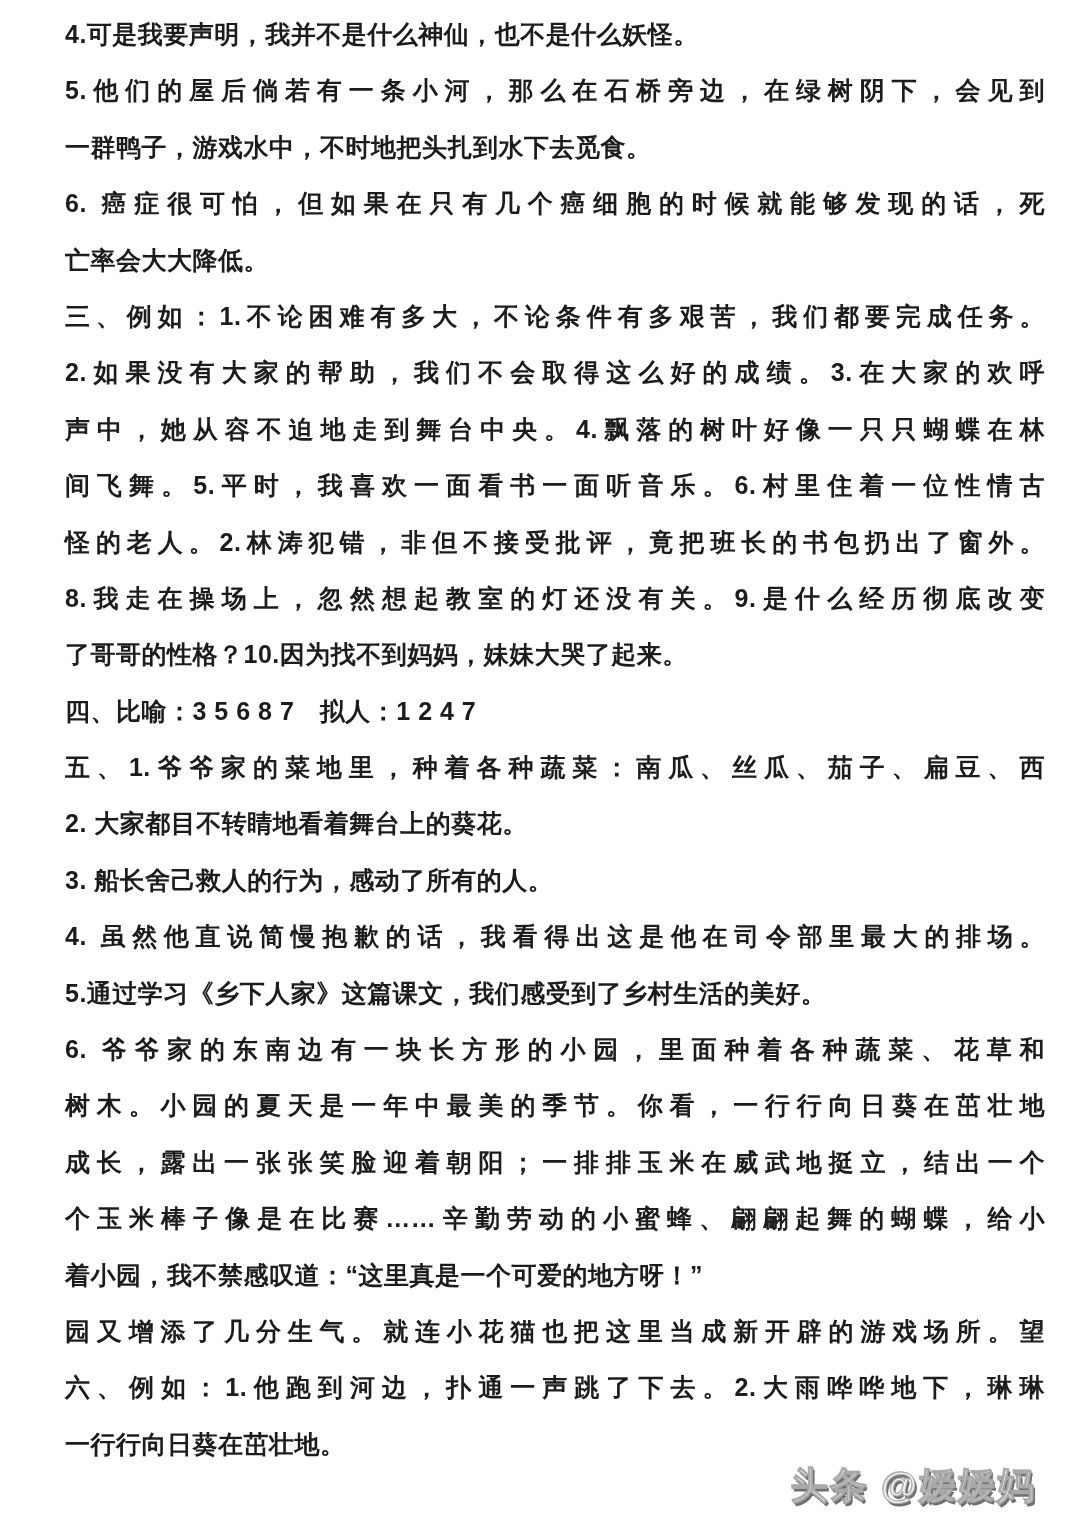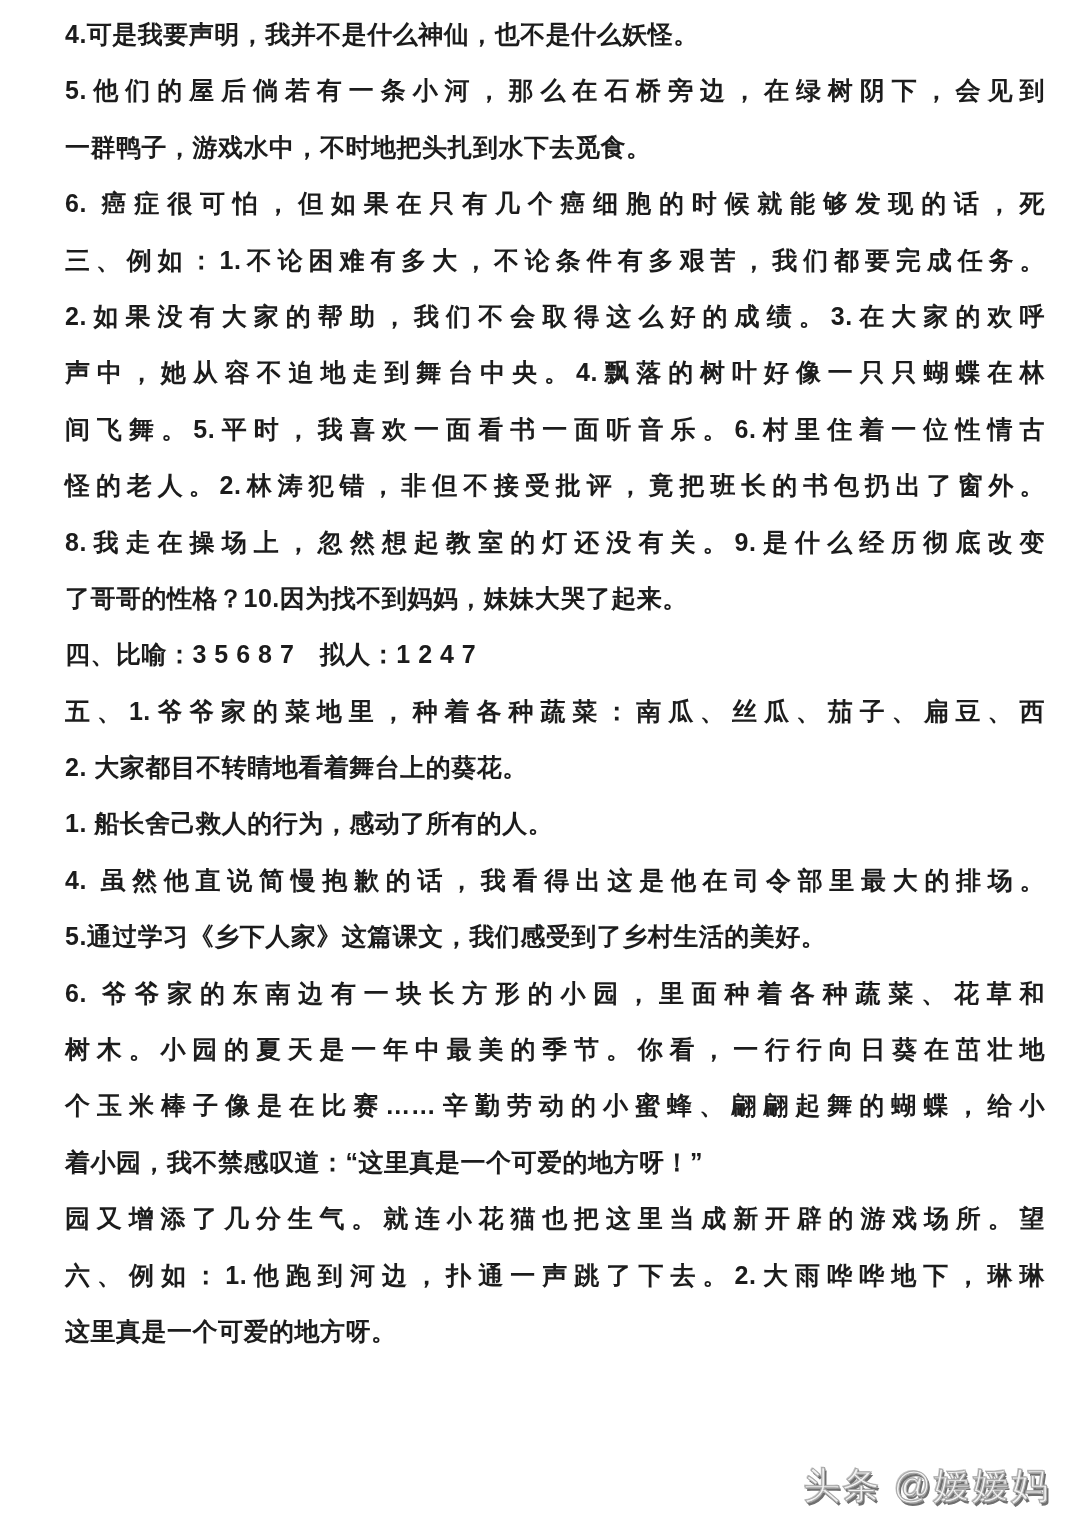--- a/index.html
+++ b/index.html
@@ -31,57 +31,59 @@
     letter-spacing: 0.5px;
     font-weight: 700;
     margin-left: 28px;
   }
   
   .line.j {
     text-align-last: justify;
   }
   .watermark {
     position: absolute;
-    right: 30px;
+    right: 44px;
     bottom: 16px;
     font-size: 37px;
-    font-weight: normal;
+    font-weight: bold;
     letter-spacing: 2px;
     color: #f2f2f2;
     -webkit-text-stroke: 1px #a8a8a8;
     text-shadow:
       2px 3px 0 #6f6f6f,
       1px 1px 0 #8a8a8a,
       -1px -1px 0 #c9c9c9;
     white-space: nowrap;
   }
 </style>
 </head>
 <body>
 
 <div class="page">
   <div class="line">4.可是我要声明，我并不是什么神仙，也不是什么妖怪。</div>
   <div class="line j">5.他们的屋后倘若有一条小河，那么在石桥旁边，在绿树阴下，会见到</div>
   <div class="line">一群鸭子，游戏水中，不时地把头扎到水下去觅食。</div>
   <div class="line j">6. 癌症很可怕，但如果在只有几个癌细胞的时候就能够发现的话，死</div>
+  <div class="line">亡率会大大降低。</div>
   <div class="line j">三、例如：1.不论困难有多大，不论条件有多艰苦，我们都要完成任务。</div>
   <div class="line j">2.如果没有大家的帮助，我们不会取得这么好的成绩。3.在大家的欢呼</div>
   <div class="line j">声中，她从容不迫地走到舞台中央。4.飘落的树叶好像一只只蝴蝶在林</div>
   <div class="line j">间飞舞。5.平时，我喜欢一面看书一面听音乐。6.村里住着一位性情古</div>
   <div class="line j">怪的老人。2.林涛犯错，非但不接受批评，竟把班长的书包扔出了窗外。</div>
   <div class="line j">8.我走在操场上，忽然想起教室的灯还没有关。9.是什么经历彻底改变</div>
   <div class="line">了哥哥的性格？10.因为找不到妈妈，妹妹大哭了起来。</div>
   <div class="line">四、比喻：3 5 6 8 7　拟人：1 2 4 7</div>
   <div class="line j">五、1.爷爷家的菜地里，种着各种蔬菜：南瓜、丝瓜、茄子、扁豆、西</div>
   <div class="line">2. 大家都目不转睛地看着舞台上的葵花。</div>
-  <div class="line">1. 船长舍己救人的行为，感动了所有的人。</div>
+  <div class="line">3. 船长舍己救人的行为，感动了所有的人。</div>
   <div class="line j">4. 虽然他直说简慢抱歉的话，我看得出这是他在司令部里最大的排场。</div>
   <div class="line">5.通过学习《乡下人家》这篇课文，我们感受到了乡村生活的美好。</div>
   <div class="line j">6. 爷爷家的东南边有一块长方形的小园，里面种着各种蔬菜、花草和</div>
   <div class="line j">树木。小园的夏天是一年中最美的季节。你看，一行行向日葵在茁壮地</div>
+  <div class="line j">成长，露出一张张笑脸迎着朝阳；一排排玉米在威武地挺立，结出一个</div>
   <div class="line j">个玉米棒子像是在比赛……辛勤劳动的小蜜蜂、翩翩起舞的蝴蝶，给小</div>
   <div class="line">着小园，我不禁感叹道：“这里真是一个可爱的地方呀！”</div>
   <div class="line j">园又增添了几分生气。就连小花猫也把这里当成新开辟的游戏场所。望</div>
   <div class="line j">六、例如：1.他跑到河边，扑通一声跳了下去。2.大雨哗哗地下，琳琳</div>
-  <div class="line">这里真是一个可爱的地方呀。</div>
+  <div class="line">一行行向日葵在茁壮地。</div>
 </div>
 
 <div class="watermark">头条 @嫒嫒妈</div>
 
 </body></html>

